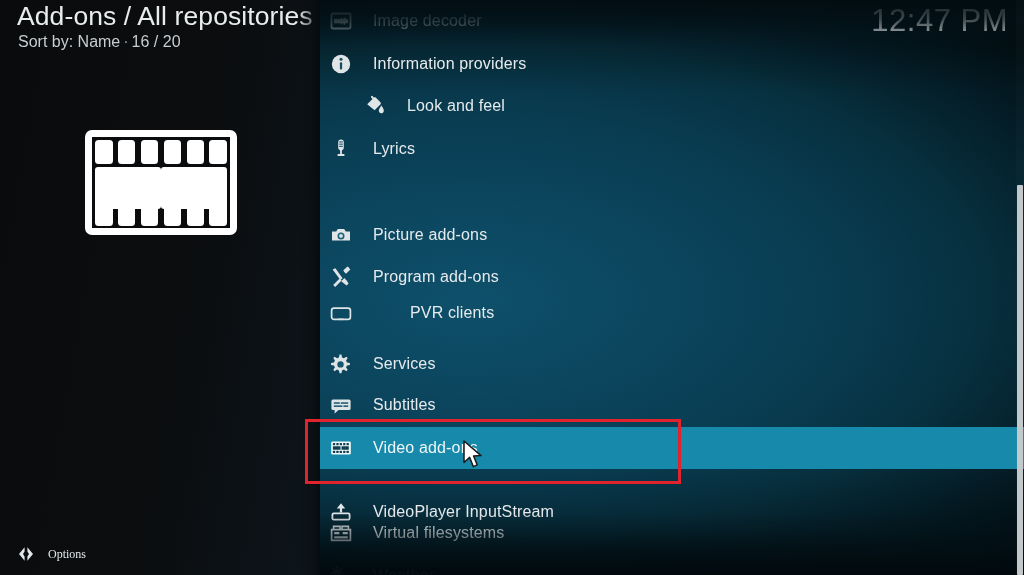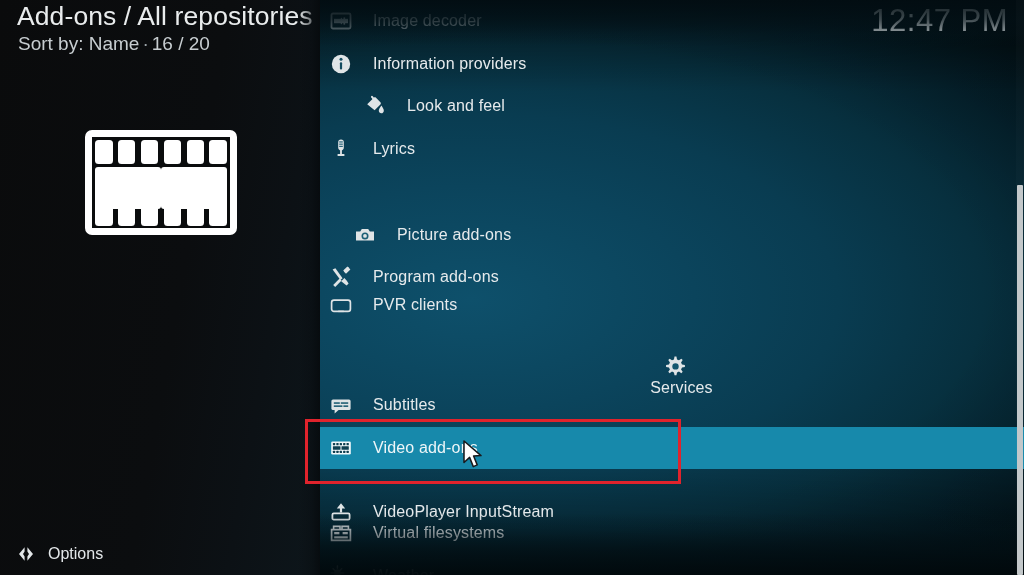--- a/index.html
+++ b/index.html
@@ -34,21 +34,21 @@
     background:linear-gradient(90deg, rgba(12,18,22,0) 0%, rgba(9,14,18,.55) 60%, rgba(6,10,13,.85) 100%);
   }
 
   #page-title {
     position:absolute; left:17px; top:1px;
     font-size:26.5px; font-weight:400; color:#e9eced;
     letter-spacing:.1px; white-space:nowrap;
   }
   #subtitle {
     position:absolute; left:18px; top:33px;
-    font-size:19px; color:#c7cdd0; white-space:nowrap;
+    font-size:16px; color:#c7cdd0; white-space:nowrap;
   }
   #subtitle .dot { padding:0 3px; color:#9aa3a7; }
 
   
   #big-icon {
     position:absolute; left:85px; top:130px; width:152px; height:105px;
     border:7.5px solid #ffffff; border-radius:7px;
     background:#0a0c0d;
   }
   #big-icon .holes {
@@ -69,21 +69,21 @@
     display:block; width:68px; height:100%;
     background:#ffffff; border-radius:3px;
   }
 
   
   #options {
     position:absolute; left:16px; bottom:8px; height:26px;
     display:flex; align-items:center; gap:12px;
   }
   #options .glyph { width:20px; height:20px; display:block; }
-  #options .label { font-size:16px; color:#e3e7e9; }
+  #options .label { font-size:12px; color:#e3e7e9;font-family:Liberation Serif, serif; }
 
   
   #clock {
     position:absolute; right:16px; top:3px;
     font-size:31px; font-weight:300; color:#d6dbdd;
     letter-spacing:.5px;
   }
 
   
   #list { position:absolute; left:320px; top:0; width:704px; height:575px; }
@@ -224,21 +224,21 @@
           <rect x="9.2" y="2.6" width="5.6" height="10.6" rx="2.8" fill="#dfe4e6"></rect>
           <rect x="10.2" y="4.4" width="3.6" height="1.1" fill="#14576e"></rect>
           <rect x="10.2" y="6.6" width="3.6" height="1.1" fill="#14576e"></rect>
           <rect x="10.2" y="8.8" width="3.6" height="1.1" fill="#14576e"></rect>
           <rect x="11.1" y="13" width="1.8" height="4.2" fill="#dfe4e6"></rect>
           <rect x="8.4" y="17" width="7.2" height="1.9" rx=".9" fill="#dfe4e6"></rect>
         </svg>
       </span>
       <span class="txt">Lyrics</span>
     </div>
-    <div class="row" style="top: 213.5px; padding-left: 24px;">
+    <div class="row" style="top: 213.5px;">
       <span class="ico">
         <svg width="24" height="24" viewBox="0 0 24 24">
           <path d="M3 8.4 L7.2 8.4 L8.8 6.1 L15.2 6.1 L16.8 8.4 L21 8.4 L21 17.6 L3 17.6 Z" fill="#dfe4e6"></path>
           <circle cx="12" cy="12.9" r="3.5" fill="#1b5f76"></circle>
           <circle cx="12" cy="12.9" r="1.9" fill="#dfe4e6"></circle>
         </svg>
       </span>
       <span class="txt">Picture add-ons</span>
     </div>
     <div class="row" style="top: 256.2px;">
@@ -246,30 +246,30 @@
         <svg width="24" height="24" viewBox="0 0 24 24">
           <path d="M3.6 4.6 L6.4 3.2 L13.6 13.2 L11.4 15 Z" fill="#dfe4e6"></path>
           <path d="M12.2 16.2 L15 18.6 L17.6 20.4 L19.6 18.4 L17.8 15.8 L15.4 13 Z" fill="#dfe4e6"></path>
           <path d="M20.4 3.2 L16.2 7.6 L14.2 5.6 L18.4 1.4 Z" fill="#dfe4e6"></path>
           <path d="M10.6 13.6 L4.2 20 L6.2 22 L12.6 15.6 Z" fill="#dfe4e6"></path>
           <path d="M19.2 2.2 L21.4 4.4 L17 8.8 L14.8 6.6 Z" fill="#dfe4e6"></path>
         </svg>
       </span>
       <span class="txt">Program add-ons</span>
     </div>
-    <div class="row" style="top: 284px;">
+    <div class="row" style="top: 292px; gap: 37px;">
       <span class="ico">
         <svg width="24" height="24" viewBox="0 0 24 24">
           <rect x="2.6" y="7.2" width="18.8" height="11.2" rx="2.4" fill="none" stroke="#dfe4e6" stroke-width="1.7"></rect>
           <rect x="9.2" y="17.6" width="5.6" height="1.5" fill="#dfe4e6"></rect>
         </svg>
       </span>
       <span class="txt">PVR clients</span>
     </div>
-    <div class="row" style="top: 353px; flex-direction: column;">
+    <div class="row" style="top: 343px;">
       <span class="ico">
         <svg width="24" height="24" viewBox="0 0 24 24">
           <path d="M12 1.8 L14 1.8 L14.6 4.8 L16.6 5.8 L19.1 4.1 L20.5 5.5 L18.8 8 L19.8 10 L22.8 10.6 L22.8 12.6 L19.8 13.2 L18.8 15.2 L20.5 17.7 L19.1 19.1 L16.6 17.4 L14.6 18.4 L14 21.4 L12 21.4 L11.4 18.4 L9.4 17.4 L6.9 19.1 L5.5 17.7 L7.2 15.2 L6.2 13.2 L3.2 12.6 L3.2 10.6 L6.2 10 L7.2 8 L5.5 5.5 L6.9 4.1 L9.4 5.8 L11.4 4.8 Z" fill="#dfe4e6" transform="translate(-1 0.8) scale(0.96)"></path>
           <circle cx="11.5" cy="12.4" r="3.2" fill="#14576e"></circle>
         </svg>
       </span>
       <span class="txt">Services</span>
     </div>
     <div class="row" style="top: 384.3px;">
       <span class="ico">

